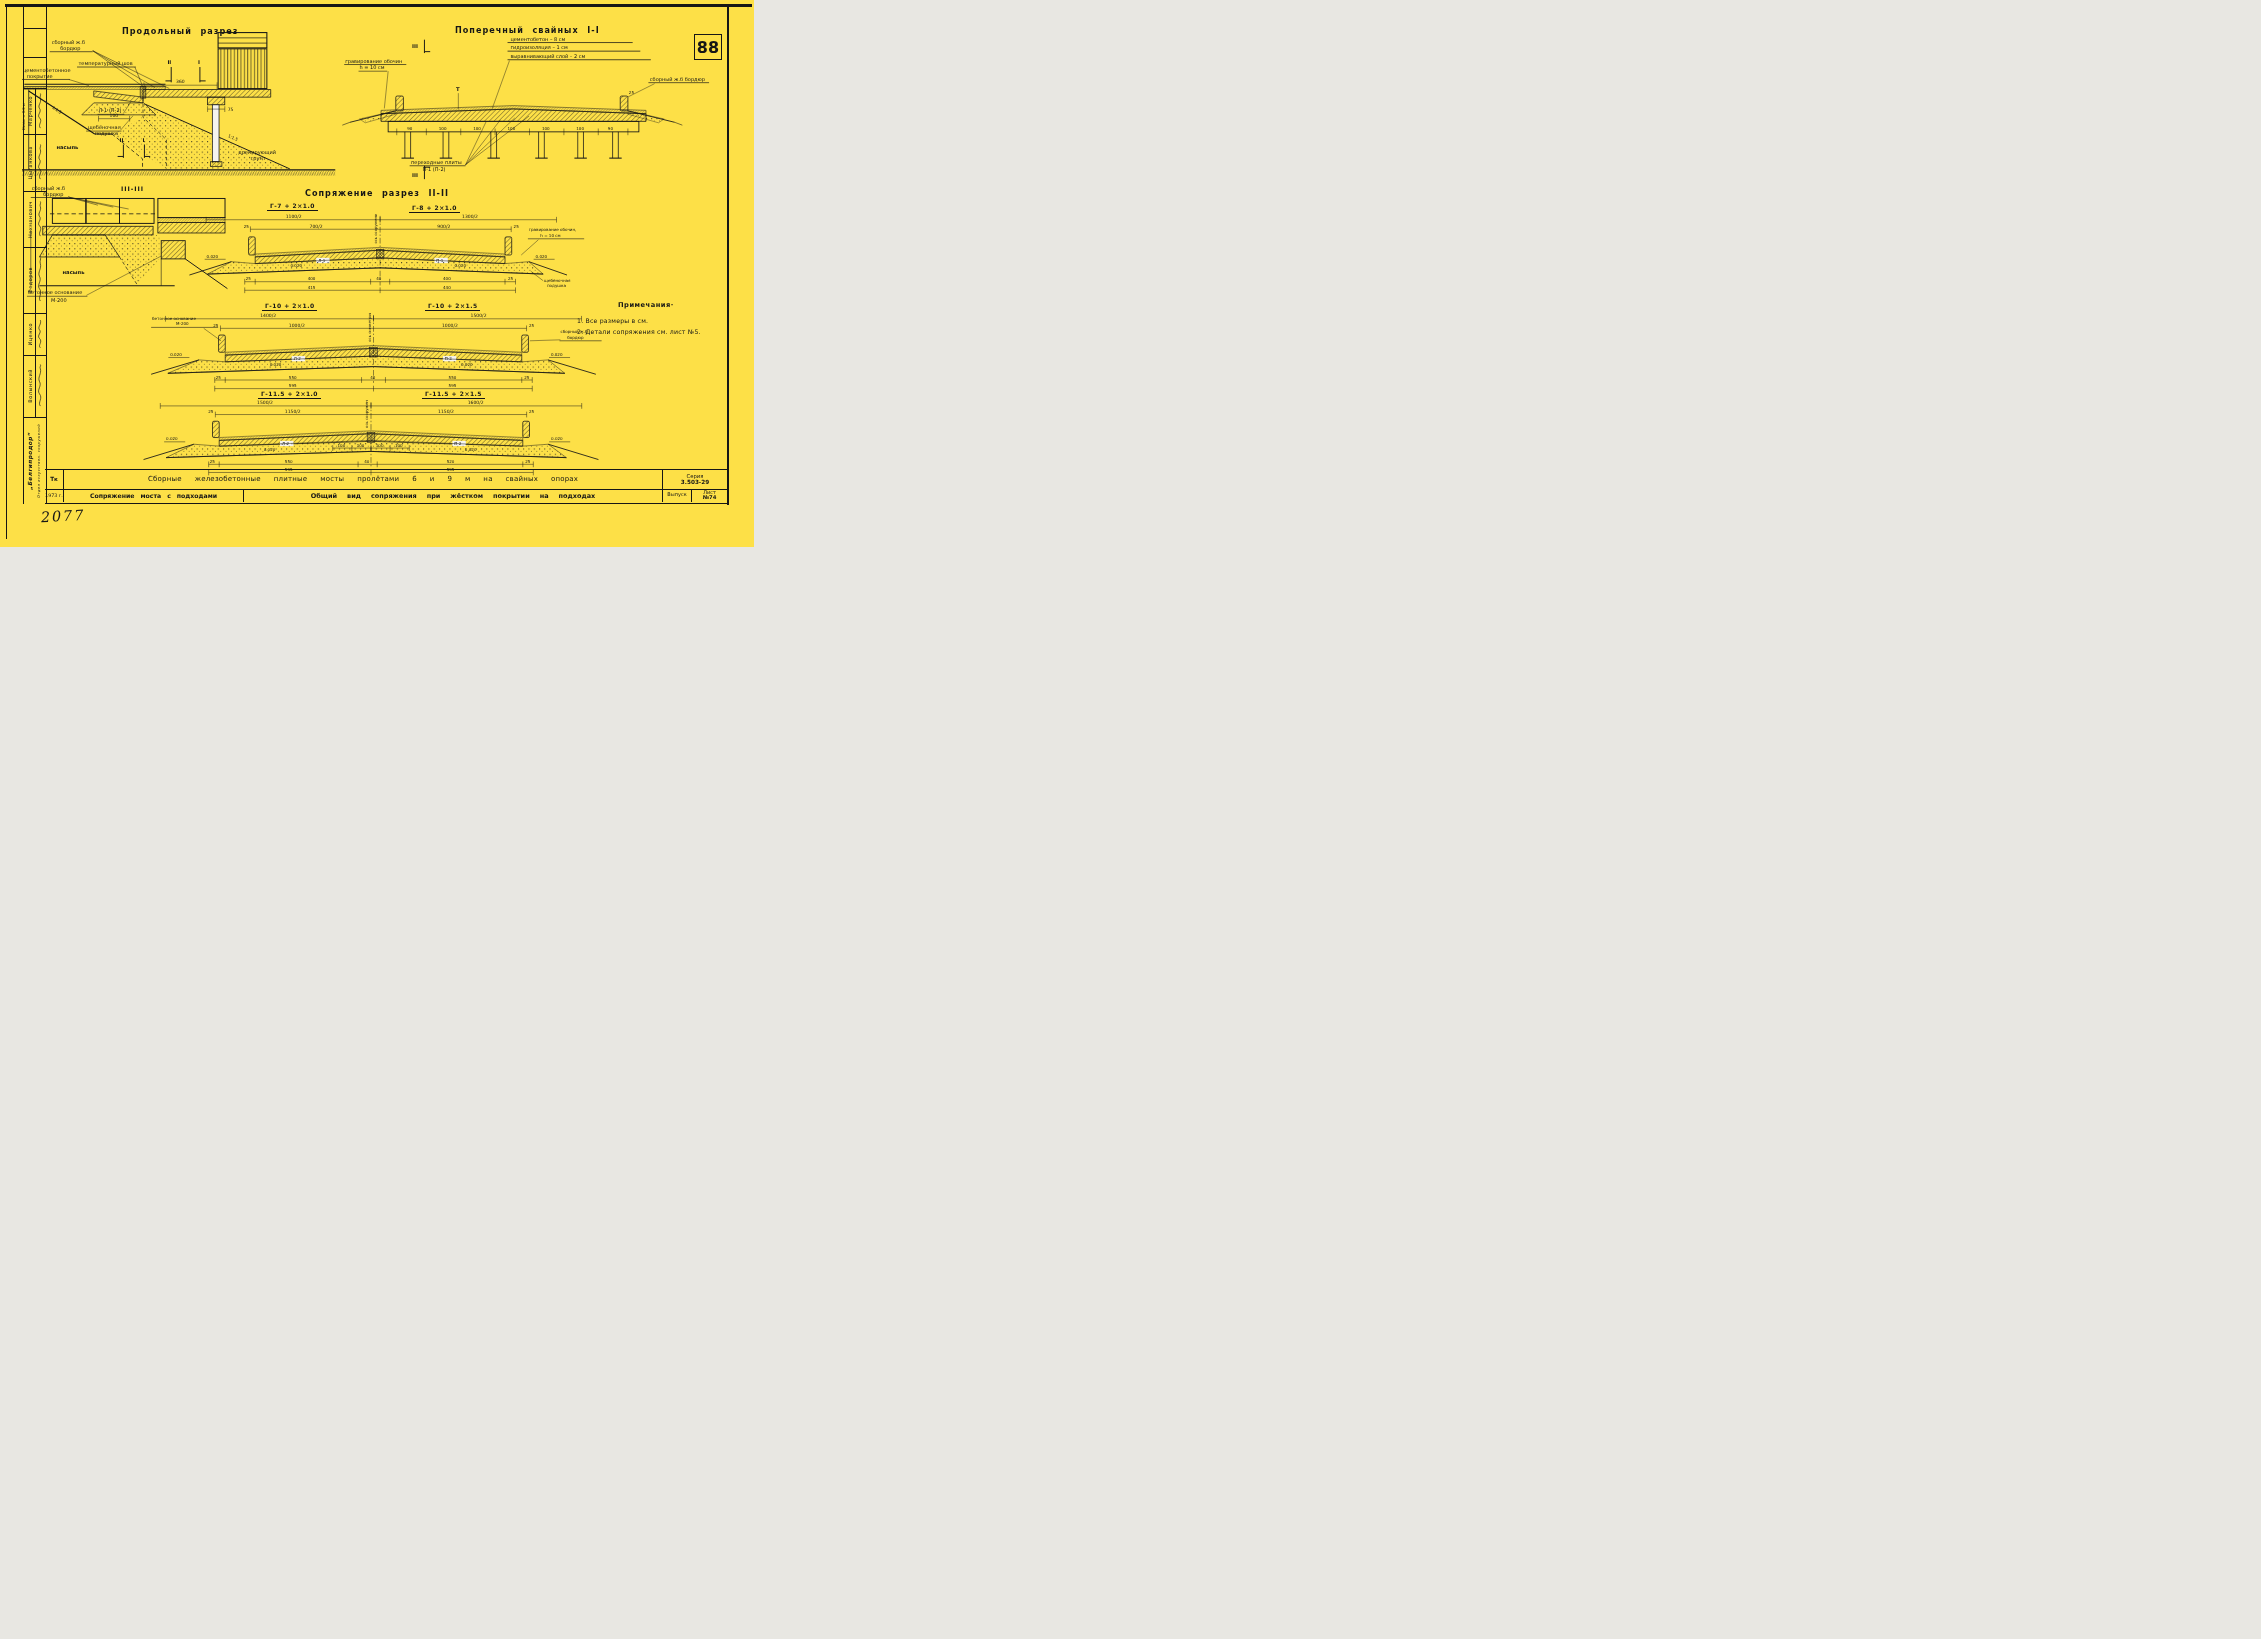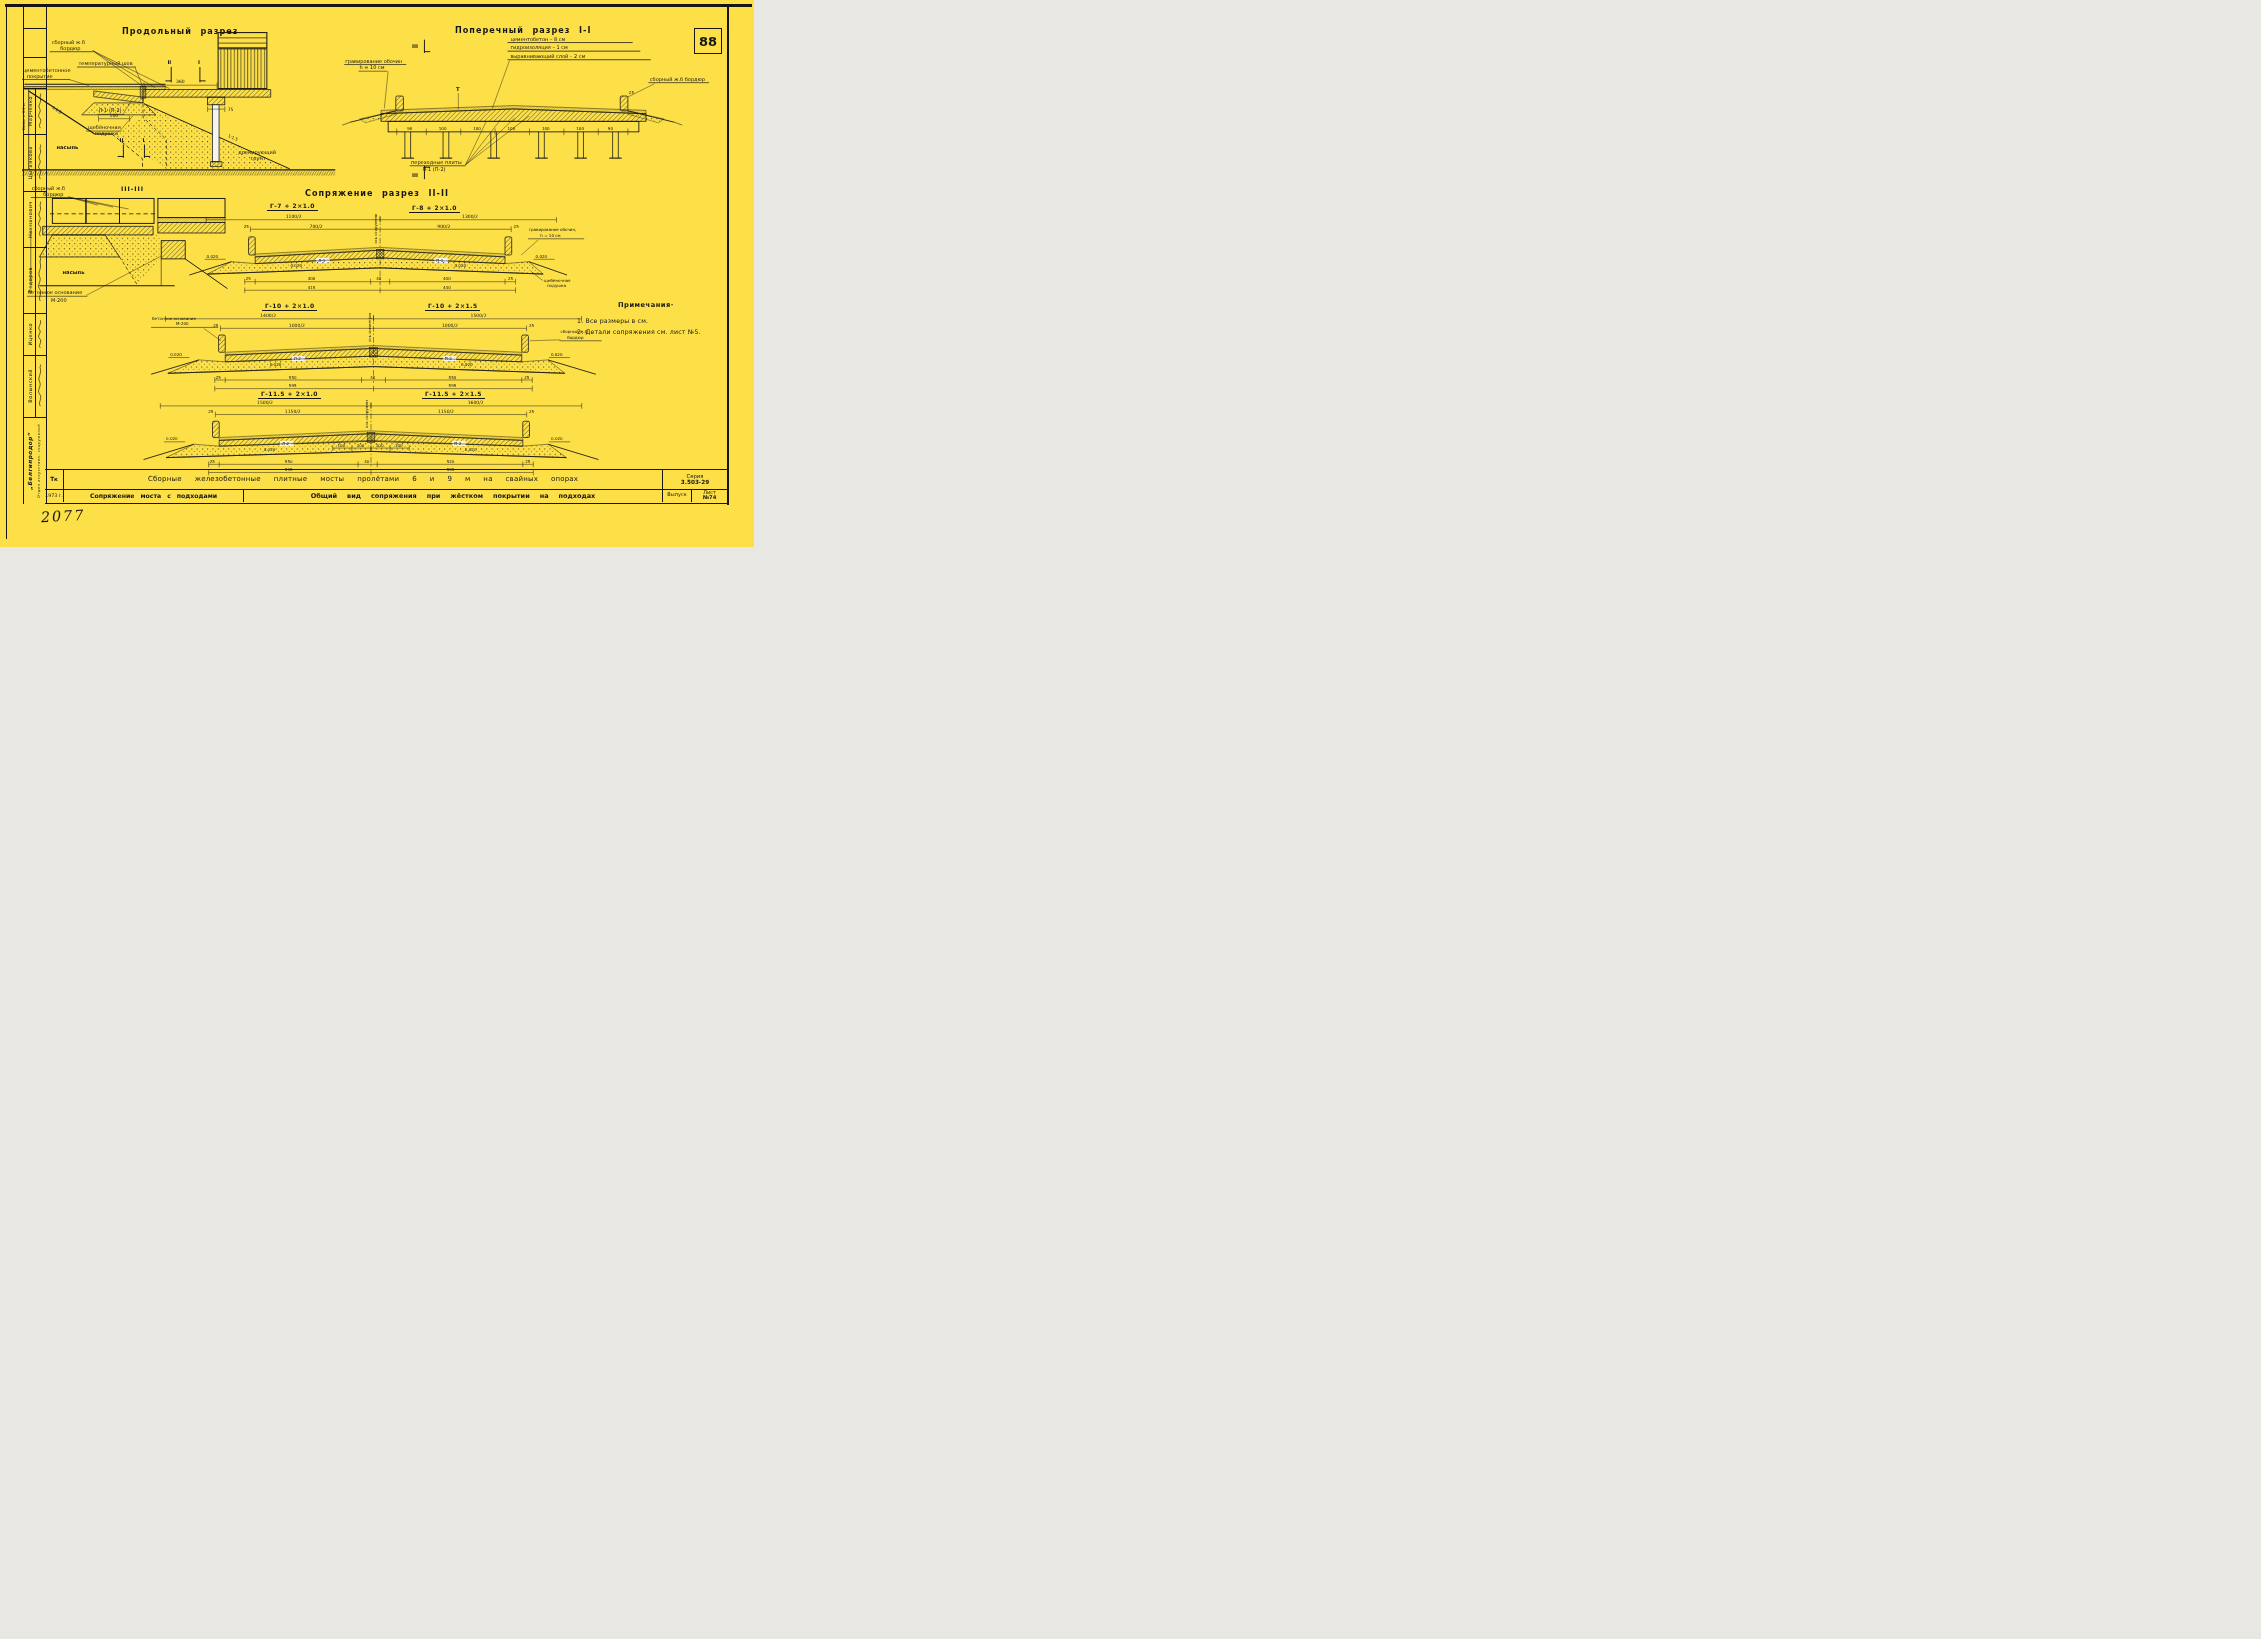--- a/index.html
+++ b/index.html
@@ -139,25 +139,25 @@
       <div class="org" style="width:10.5px;display:flex;align-items:center;justify-content:center">
         <span class="vtext">„Белгипродор“</span>
         </div>
       <div class="org2" style="width:8.6px;display:flex;align-items:center;justify-content:center">
         <span class="vtext">Отдел искусствен. сооружений</span>
         </div>
     </div>
   </div>
 
   <div class="t title" style="left:122px;top:26px">Продольный разрез</div>
-  <div class="t title" style="left:455px;top:25px">Поперечный разрез I-I</div>
+  <div class="t title" style="left:455px;top:25px">Поперечный свайных I-I</div>
   <div class="t title" style="left:305px;top:188px">Сопряжение разрез II-II</div>
 
-  <div class="abs" style="left:694px;top:28px;width:26px;height:24px;border:1.9px solid #161616;
-       display:flex;align-items:center;justify-content:center;font-size:13px;font-weight:bold">88</div>
+  <div class="abs" style="left:694px;top:34px;width:26px;height:24px;border:1.9px solid #161616;
+       display:flex;align-items:center;justify-content:center;font-size:16px;font-weight:bold">88</div>
 
   <svg class="abs" style="left:21.5px;top:19px" width="330" height="163" viewBox="0 0 690 340">
 
     <g>
       <line x1="0" y1="315" x2="655" y2="315" stroke="#161616" stroke-width="3"></line>
       <rect x="0" y="317" width="655" height="10" fill="url(#pg)"></rect>
     </g>
 
     <g stroke="#161616" fill="none">
       <line x1="14" y1="147" x2="14" y2="315" stroke-width="1.6"></line>

